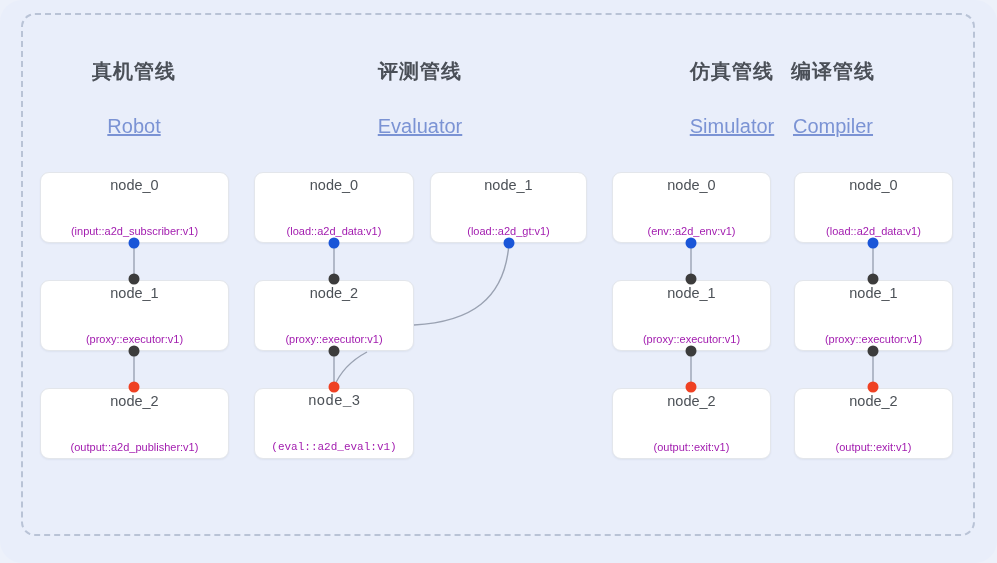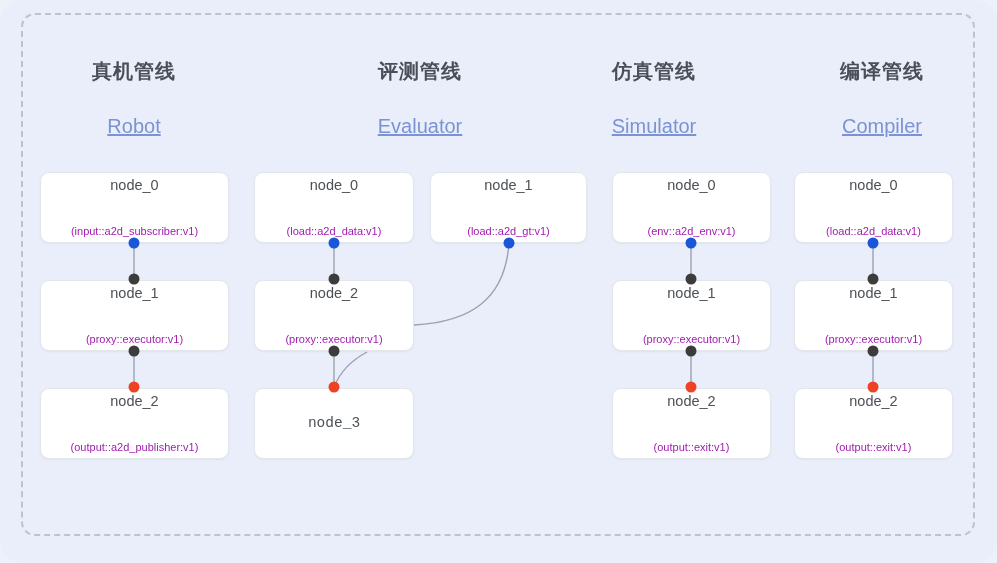--- a/index.html
+++ b/index.html
@@ -130,25 +130,25 @@
 
   <div id="headers">
       <div class="col-header" style="left: 134px; top: 58px;">
         <div class="col-title-cn">真机管线</div>
         <div class="col-title-en">Robot</div>
       </div>
       <div class="col-header" style="left: 420px; top: 58px;">
         <div class="col-title-cn">评测管线</div>
         <div class="col-title-en">Evaluator</div>
       </div>
-      <div class="col-header" style="left: 654px; top: 58px;">
+      <div class="col-header" style="left: 732px; top: 58px;">
         <div class="col-title-cn">仿真管线</div>
         <div class="col-title-en">Simulator</div>
       </div>
-      <div class="col-header" style="left: 882px; top: 58px;">
+      <div class="col-header" style="left: 833px; top: 58px;">
         <div class="col-title-cn">编译管线</div>
         <div class="col-title-en">Compiler</div>
       </div>
     </div>
   <div id="nodes">
       <div class="node" style="left: 40px; top: 172px; width: 189px;">
         <div class="node-title">node_0</div>
         <div class="node-sub">(input::a2d_subscriber:v1)</div>
       </div>
       <div class="node" style="left: 40px; top: 280px; width: 189px;">
@@ -166,20 +166,21 @@
       <div class="node" style="left: 430px; top: 172px; width: 157px;">
         <div class="node-title">node_1</div>
         <div class="node-sub">(load::a2d_gt:v1)</div>
       </div>
       <div class="node" style="left: 254px; top: 280px; width: 160px;">
         <div class="node-title">node_2</div>
         <div class="node-sub">(proxy::executor:v1)</div>
       </div>
       <div class="node" style="left: 254px; top: 388px; width: 160px; font-family: Liberation Mono, monospace;">
         <div class="node-title">node_3</div>
+        <div class="node-sub">(eval::a2d_eval:v1)</div>
       </div>
       <div class="node" style="left: 612px; top: 172px; width: 159px;">
         <div class="node-title">node_0</div>
         <div class="node-sub">(env::a2d_env:v1)</div>
       </div>
       <div class="node" style="left: 612px; top: 280px; width: 159px;">
         <div class="node-title">node_1</div>
         <div class="node-sub">(proxy::executor:v1)</div>
       </div>
       <div class="node" style="left: 612px; top: 388px; width: 159px;">

